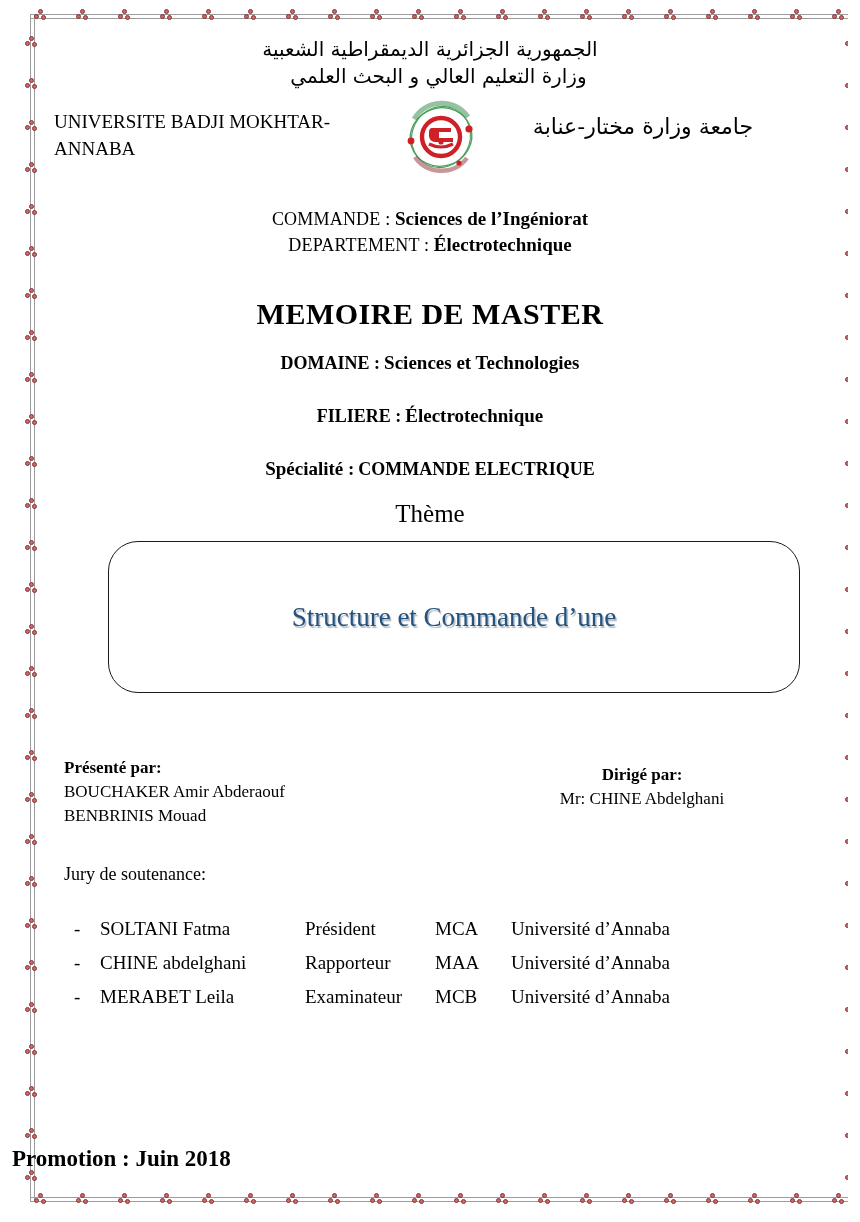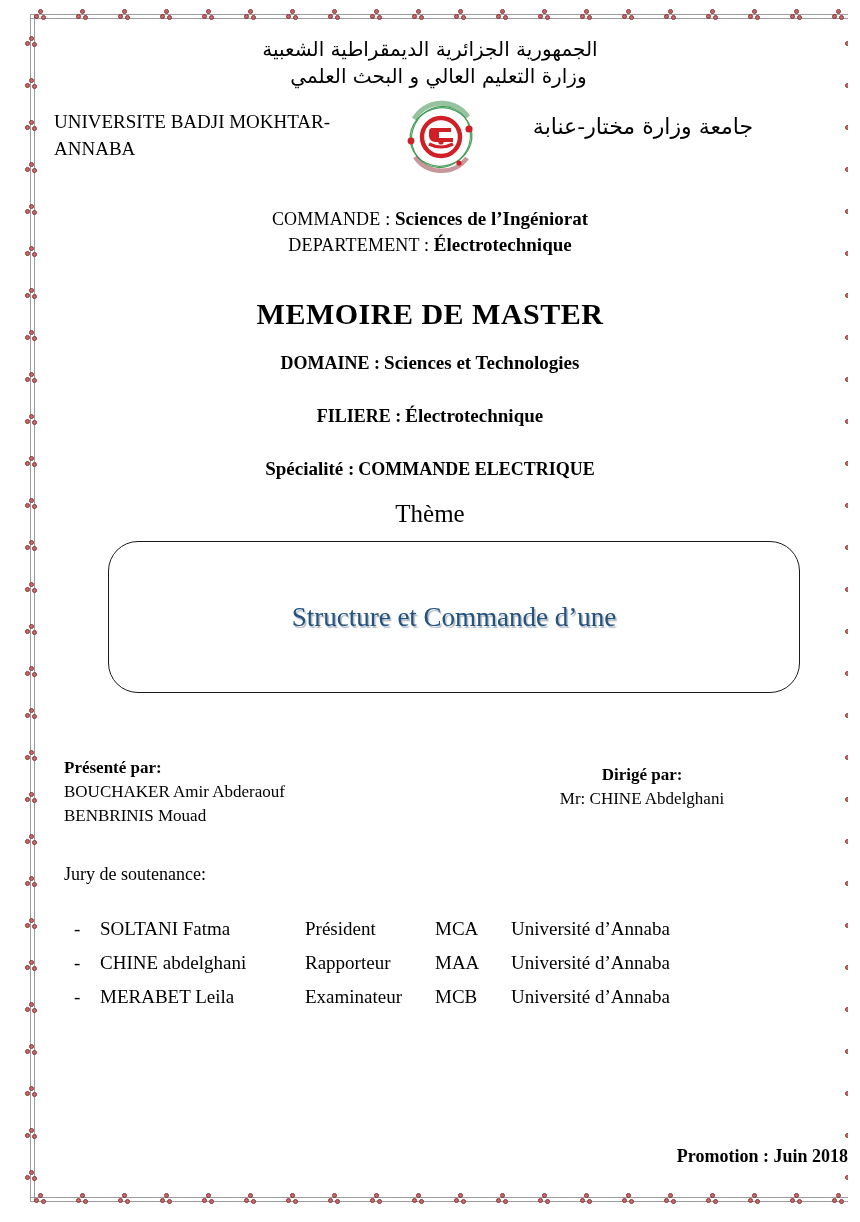--- a/index.html
+++ b/index.html
@@ -267,23 +267,23 @@
   .jc-name { width: 205px; }
   .jc-role { width: 130px; }
   .jc-grade { width: 76px; }
   .jc-univ  { }
 
   
   .promotion {
     position: absolute;
     left: 0; right: 0;
     top: 1146px;
-    text-align: right;
+    text-align: left;
     font-weight: bold;
-    font-size: 18px;
+    font-size: 23px;
   }
 </style>
 </head>
 <body>
 
 <div id="page">
 
   <div class="frame">
     <div class="frame-line h top"></div>
     <div class="frame-line h bottom"></div>

